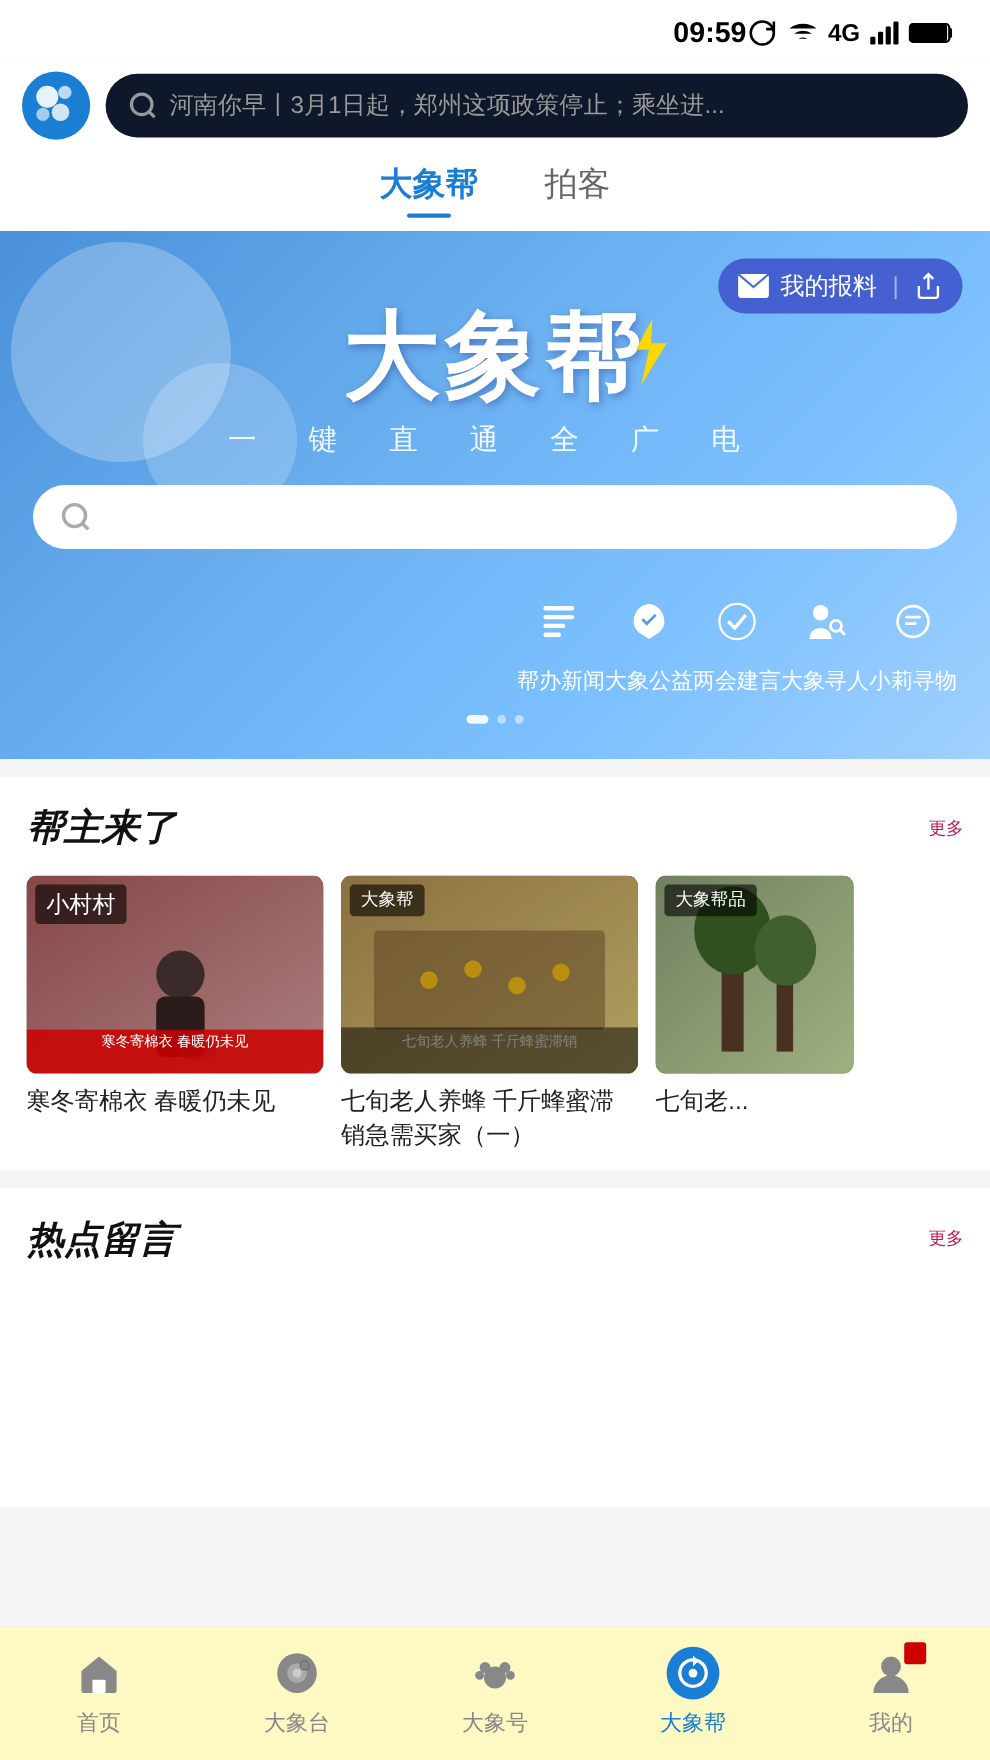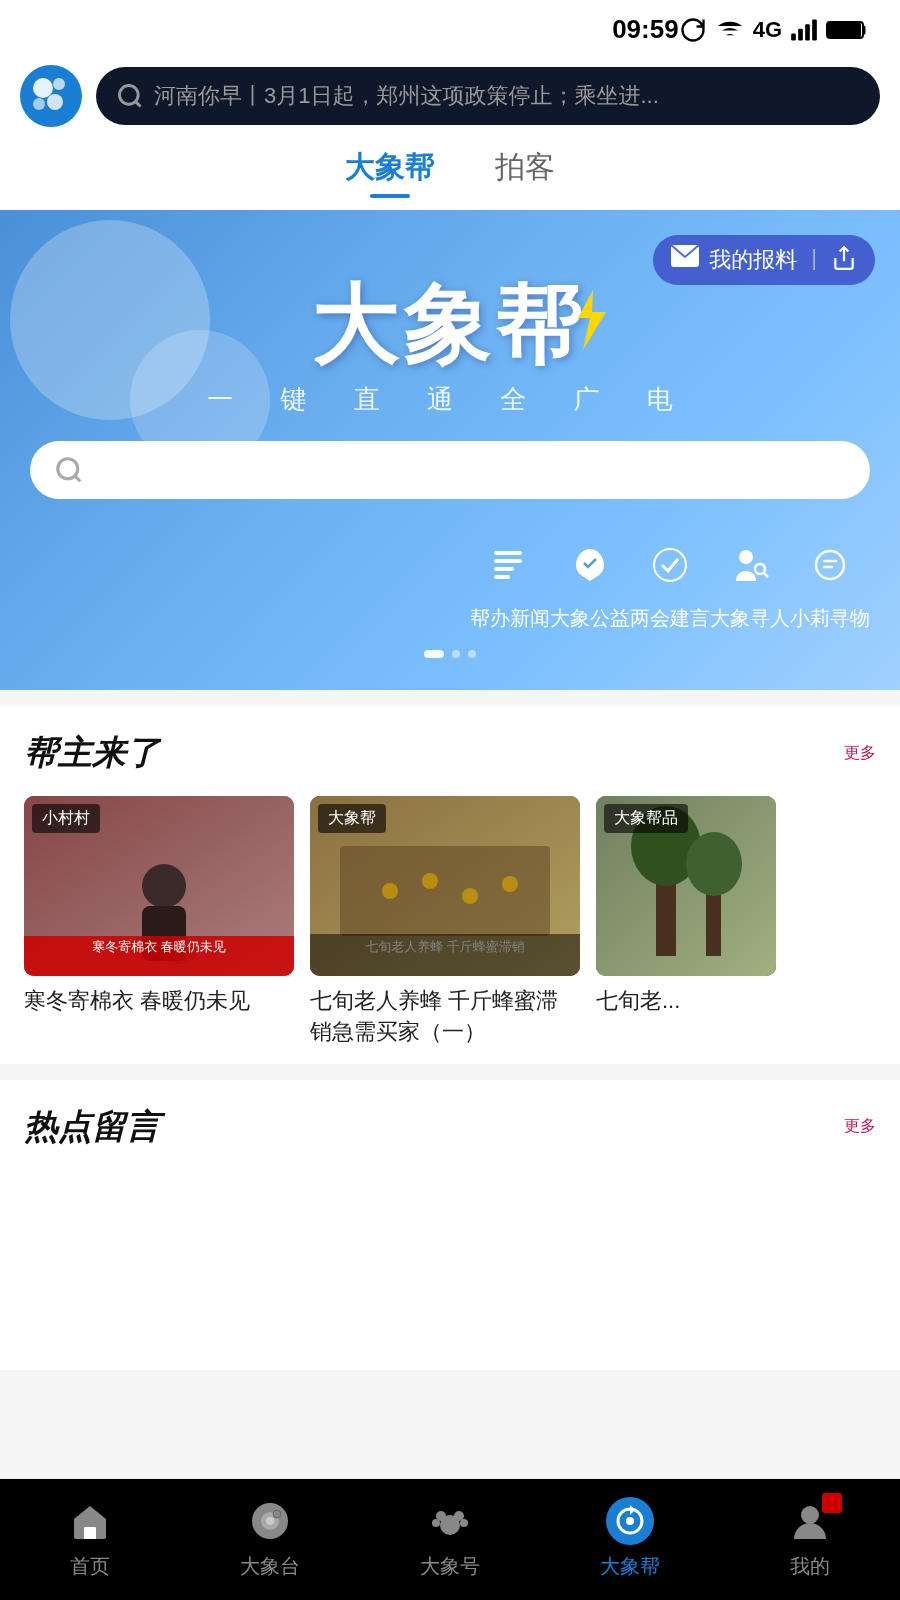--- a/index.html
+++ b/index.html
@@ -135,21 +135,21 @@
       top: 120px;
       left: 130px;
     }
     .banner-report-btn {
       position: absolute;
       top: 25px;
       right: 25px;
       background: rgba(60,80,200,0.85);
       border-radius: 30px;
       display: flex;
-      align-items: flex-start;
+      align-items: center;
       padding: 10px 18px;
       gap: 10px;
       z-index: 10;
     }
     .banner-report-text {
       color: #fff;
       font-size: 22px;
     }
     .banner-divider {
       color: rgba(255,255,255,0.5);
@@ -319,21 +319,21 @@
       margin-top: 10px;
       line-height: 1.4;
     }
 
     
     .bottom-nav {
       position: fixed;
       bottom: 0;
       left: 0;
       width: 900px;
-      background: #000000;
+      background: #fef9c3;
       border-top: 1px solid #eee;
       display: flex;
       justify-content: space-around;
       align-items: center;
       padding: 16px 0 20px;
       z-index: 100;
     }
     .nav-item {
       display: flex;
       flex-direction: column;
@@ -570,21 +570,21 @@
             </defs>
 
           <circle cx="140" cy="90" r="22" fill="#3a2a2a"></circle>
           <rect x="118" y="110" width="44" height="55" rx="8" fill="#2a1a1a"></rect>
 
           <ellipse cx="155" cy="158" rx="18" ry="10" fill="#444" opacity="0.5"></ellipse>
 
           <rect x="0" y="140" width="270" height="40" fill="#cc0000" opacity="0.85"></rect>
           <text x="135" y="155" text-anchor="middle" fill="white" font-size="13" font-family="sans-serif">寒冬寄棉衣  春暖仍未见</text>
         </svg>
-        <div class="video-badge" style="font-size:16px;">小村村</div>
+        <div class="video-badge" style="font-size:21px;">小村村</div>
       </div>
       <div class="video-title">寒冬寄棉衣  春暖仍未见</div>
     </div>
 
     <div class="video-card">
       <div class="video-thumb card2-bg">
         <svg viewBox="0 0 270 180" width="270" height="180" xmlns="http://www.w3.org/2000/svg">
           <rect width="270" height="180" fill="#6b5a3a"></rect>
           <defs>
               <linearGradient id="bg2" x1="0" y1="0" x2="1" y2="1">

